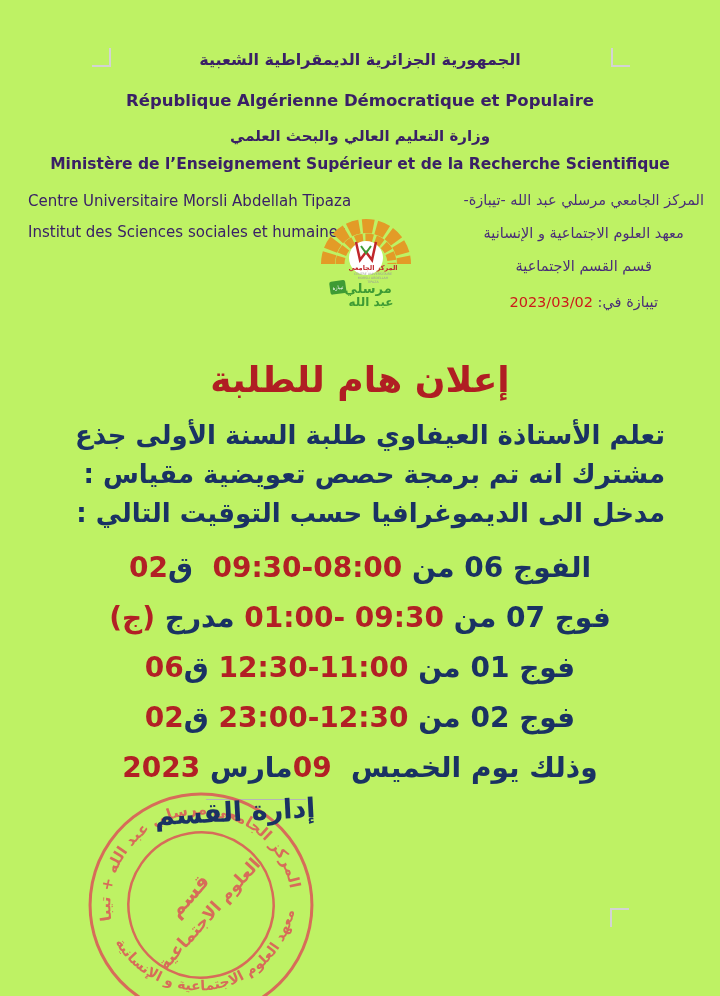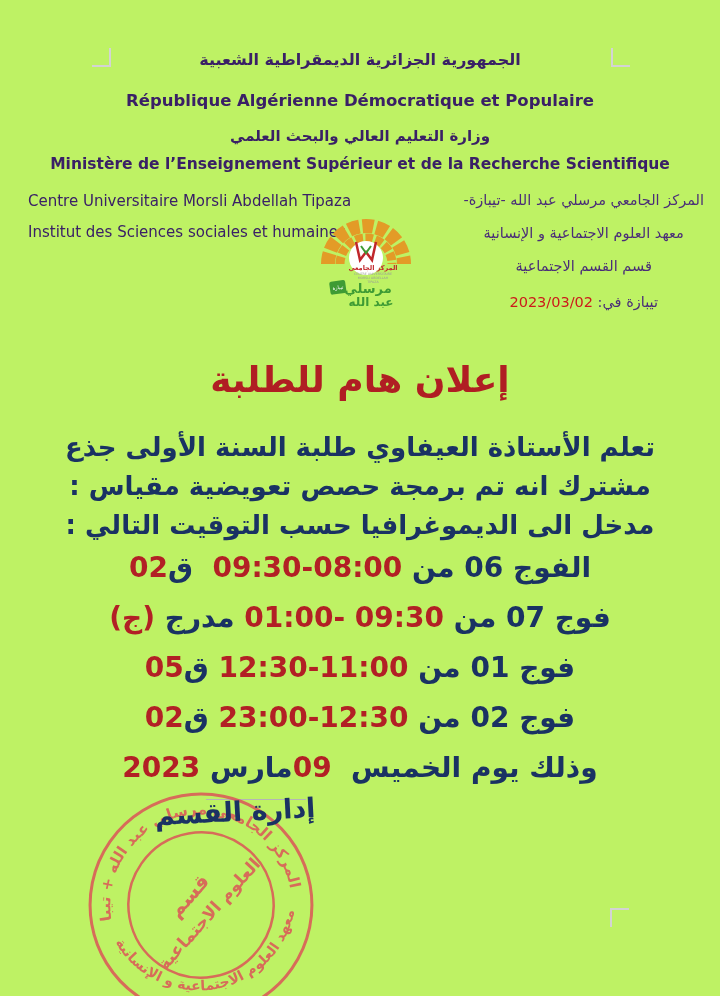--- a/index.html
+++ b/index.html
@@ -23,22 +23,22 @@
   .inst-left div{height:31px;line-height:31px;}
   .inst-right{position:absolute;right:16px;top:184px;direction:rtl;text-align:center;color:#4a2d78;font-size:14.5px;}
   .inst-right .r-line{height:33px;line-height:33px;}
   .inst-right .date-row{margin-top:3px;}
   .date-red{color:#cc1a1a;}
   
   .logo{position:absolute;left:316px;top:208px;width:110px;height:104px;}
   
   .title{position:absolute;left:0;top:348px;width:720px;text-align:center;direction:rtl;
          color:#b01e23;font-size:36px;font-weight:bold;margin-top:11px;}
-  .body-par{position:absolute;left:55px;top:416px;width:610px;direction:rtl;text-align:center;
-            color:#1a3263;font-size:26px;font-weight:bold;line-height:39px;margin-top:12px;}
+  .body-par{position:absolute;left:55px;top:416px;width:610px;direction:rtl;
+            color:#1a3263;font-size:26px;font-weight:bold;line-height:39px;}
   .sched{position:absolute;left:0;top:543px;width:720px;text-align:center;}
   .sched-line{direction:rtl;height:50px;line-height:50px;font-size:28px;font-weight:bold;}
   .sched-line span{white-space:pre-wrap;}
   .navy{color:#1a3263;}
   .red{color:#b22025;margin-top:33px;}
   .ltr{unicode-bidi:bidi-override;direction:ltr;}
   
   .sig-line{position:absolute;left:206px;top:799px;width:100px;height:1px;background:#b5b5b5;}
   .sig{position:absolute;left:150px;top:796px;width:170px;text-align:center;direction:rtl;
        color:#1a3263;font-size:27px;font-weight:bold;transform:rotate(-3deg);z-index:3;}
@@ -103,21 +103,21 @@
 
   <div class="body-par">
     <div>تعلم الأستاذة العيفاوي طلبة السنة الأولى جذع</div>
     <div>مشترك انه تم برمجة حصص تعويضية مقياس :</div>
     <div>مدخل الى الديموغرافيا حسب التوقيت التالي :</div>
   </div>
 
   <div class="sched">
       <div class="sched-line"><span class="navy">الفوج 06 من </span><span class="red ltr">09:30-08:00</span><span class="navy">  ق</span><span class="red">02</span></div>
       <div class="sched-line"><span class="navy">فوج 07 من </span><span class="red ltr">01:00- 09:30</span><span class="navy"> مدرج </span><span class="red">(ج)</span></div>
-      <div class="sched-line"><span class="navy">فوج 01 من </span><span class="red ltr">12:30-11:00</span><span class="navy"> ق</span><span class="red">05</span></div>
+      <div class="sched-line"><span class="navy">فوج 01 من </span><span class="red ltr">12:30-11:00</span><span class="navy"> ق</span><span class="red">06</span></div>
       <div class="sched-line"><span class="navy">فوج 02 من </span><span class="red ltr">23:00-12:30</span><span class="navy"> ق</span><span class="red">02</span></div>
       <div class="sched-line"><span class="navy">وذلك يوم الخميس  </span><span class="red">09</span><span class="navy">مارس </span><span class="red">2023</span></div>
     </div>
 
   <div class="sig-line"></div>
   <div class="sig">إدارة القسم</div>
 
   <div class="stamp">
     <svg width="242" height="242" viewBox="0 0 240 240">
       <g fill="none" stroke="#dd4f57">

